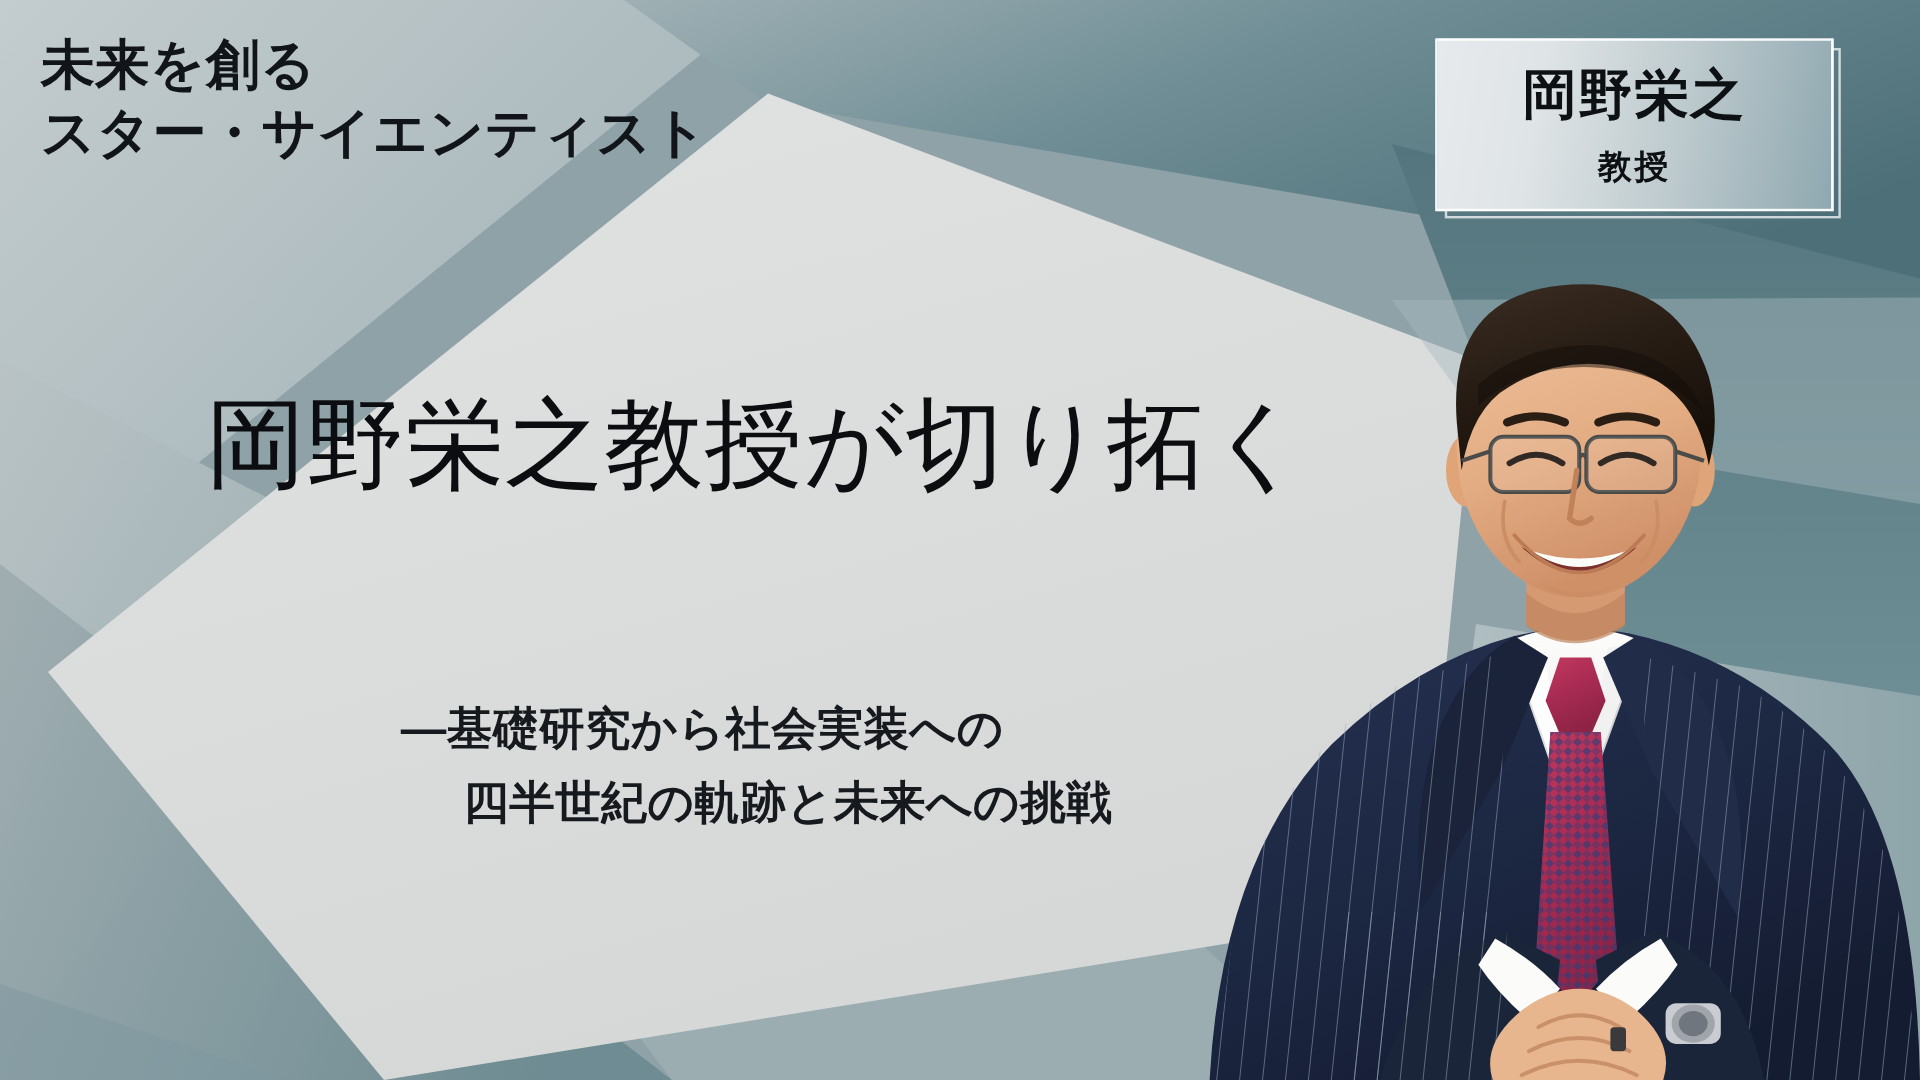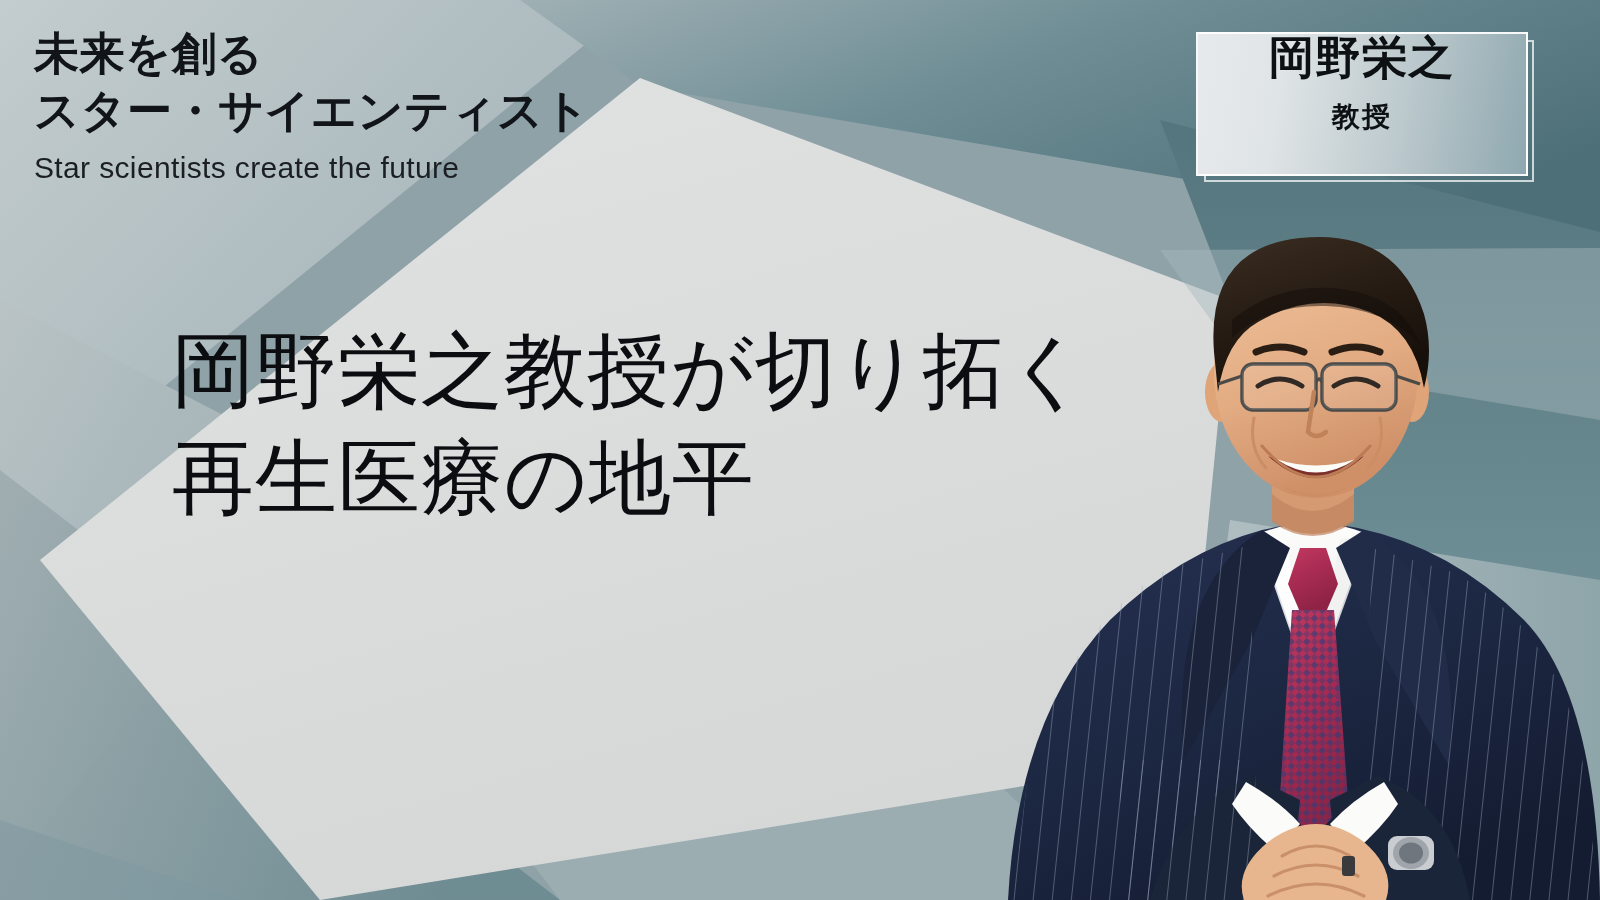--- a/index.html
+++ b/index.html
@@ -75,21 +75,21 @@
   }
   .badge-plate {
     position: absolute;
     inset: 0;
     background: linear-gradient(100deg, #e7eaec 0%, #dfe4e6 26%, #bcc9cd 62%, #8fa8b0 100%);
     border: 2px solid rgba(255,255,255,0.92);
     box-sizing: border-box;
     display: flex;
     flex-direction: column;
     align-items: center;
-    justify-content: flex-start;
+    justify-content: center;
   }
   .badge-name {
     font-size: 45px;
     font-weight: bold;
     color: #0d1114;
     letter-spacing: 0.035em;
     line-height: 1.05;
   }
   .badge-title {
     font-size: 28px;
@@ -328,30 +328,32 @@
 
       <rect x="1388" y="836" width="46" height="34" rx="9" fill="#c9ccd0"></rect>
       <ellipse cx="1411" cy="853" rx="18" ry="16" fill="#9fa5ab"></ellipse>
       <ellipse cx="1411" cy="853" rx="12" ry="10.5" fill="#6f767e"></ellipse>
     </svg>
   </div>
 
   <div class="header-block">
     <div class="head-line">未来を創る</div>
     <div class="head-line">スター・サイエンティスト</div>
-    <div class="head-en">Star scientists create the future</div>
   </div>
 
   <div class="badge">
     <div class="badge-frame-outer"></div>
     <div class="badge-plate">
       <div class="badge-name">岡野栄之</div>
       <div class="badge-title">教授</div>
     </div>
   </div>
 
   <div class="main-title">
     <div class="main-title-line">岡野栄之教授が切り拓く</div>
-    <div class="main-title-line">再生医療の地平</div>
-  </div>
-
+  </div>
+
+  <div class="subtitle">
+    <div class="subtitle-line">―基礎研究から社会実装への</div>
+    <div class="subtitle-line indent">四半世紀の軌跡と未来への挑戦</div>
+  </div>
 
 </div>
 
 </body></html>

